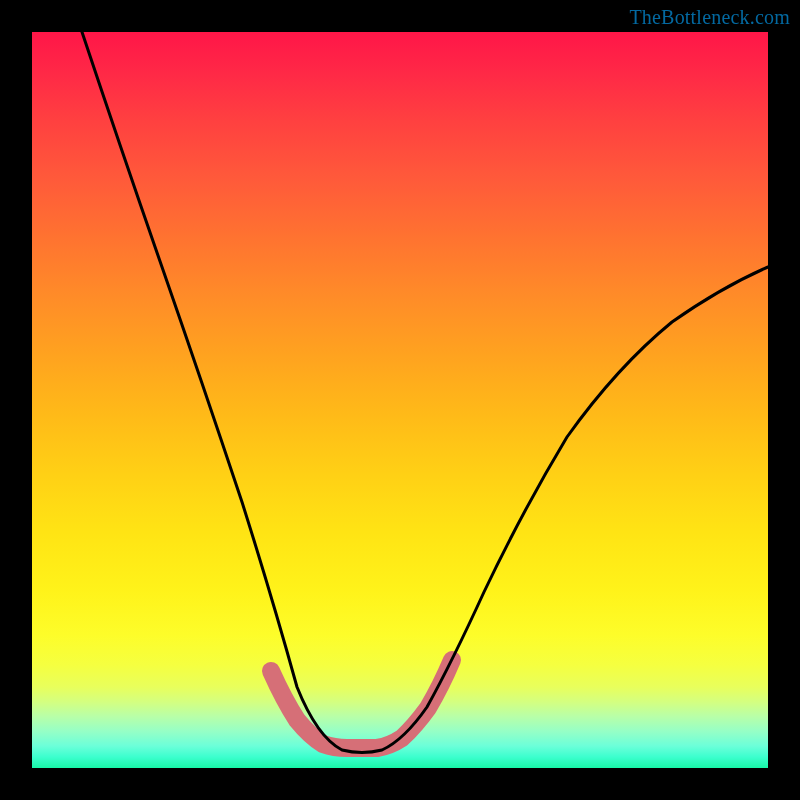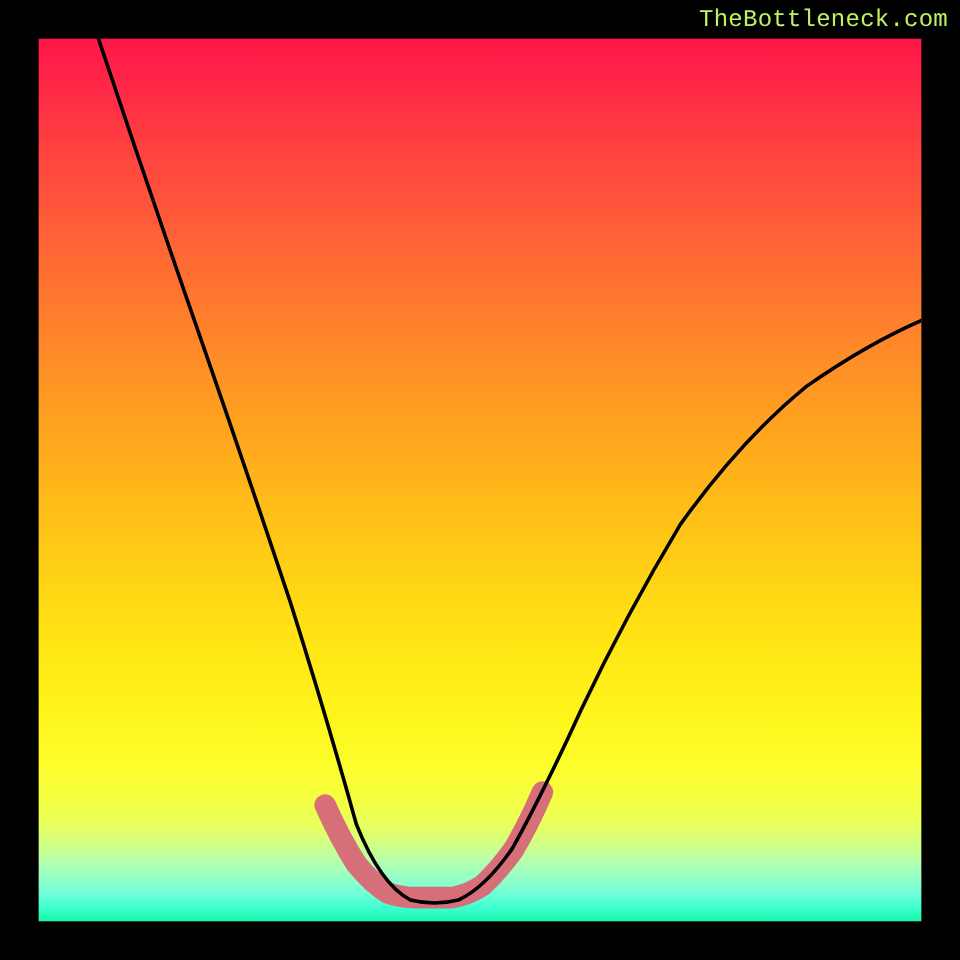--- a/index.html
+++ b/index.html
@@ -61,23 +61,23 @@
     position: absolute;
     top: 0;
     left: 0;
     width: 100%;
     height: 100%;
   }
   .watermark {
     position: absolute;
     top: 6px;
     right: 10px;
-    color: #bef264;
+    color: #0369a1;
     font-size: 20px;
-    font-family: Liberation Mono, monospace;
+    font-family: Liberation Serif, serif;
     letter-spacing: 0.2px;
   }
 </style>
 </head>
 <body>
 
 <div class="frame">
   <div class="plot-area">
     <div class="gradient"></div>
     <svg class="curves" viewBox="0 0 736 736" preserveAspectRatio="none">

